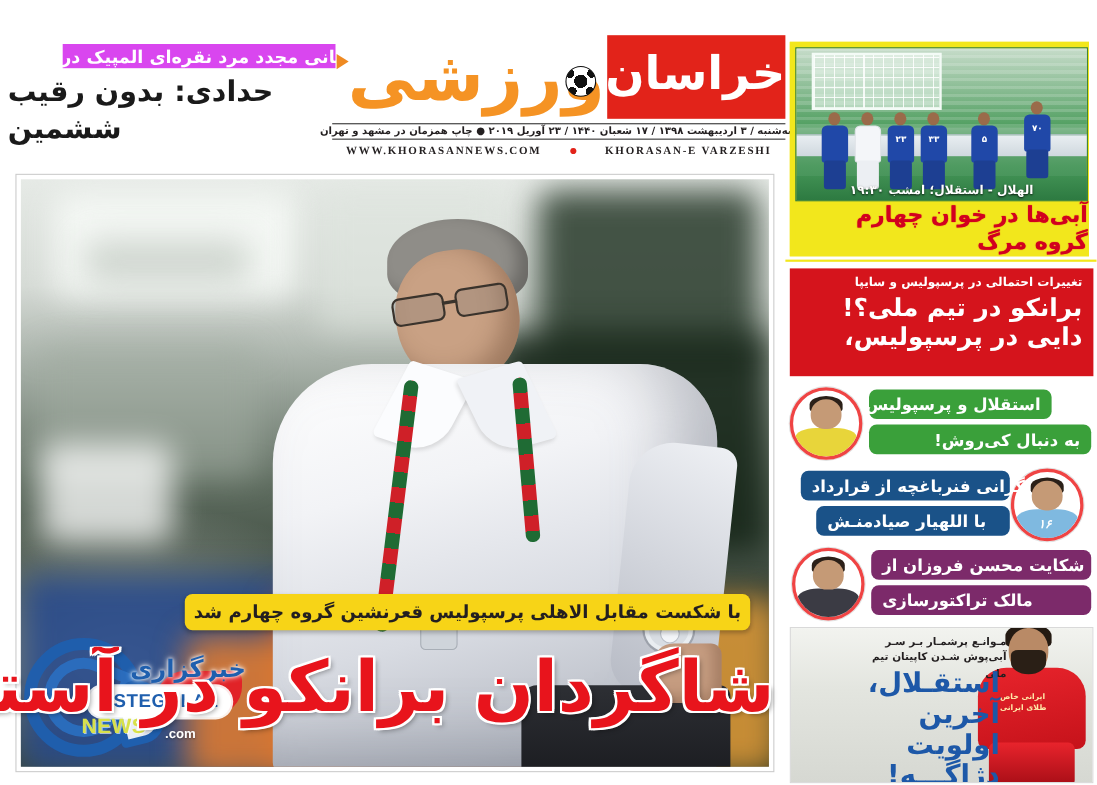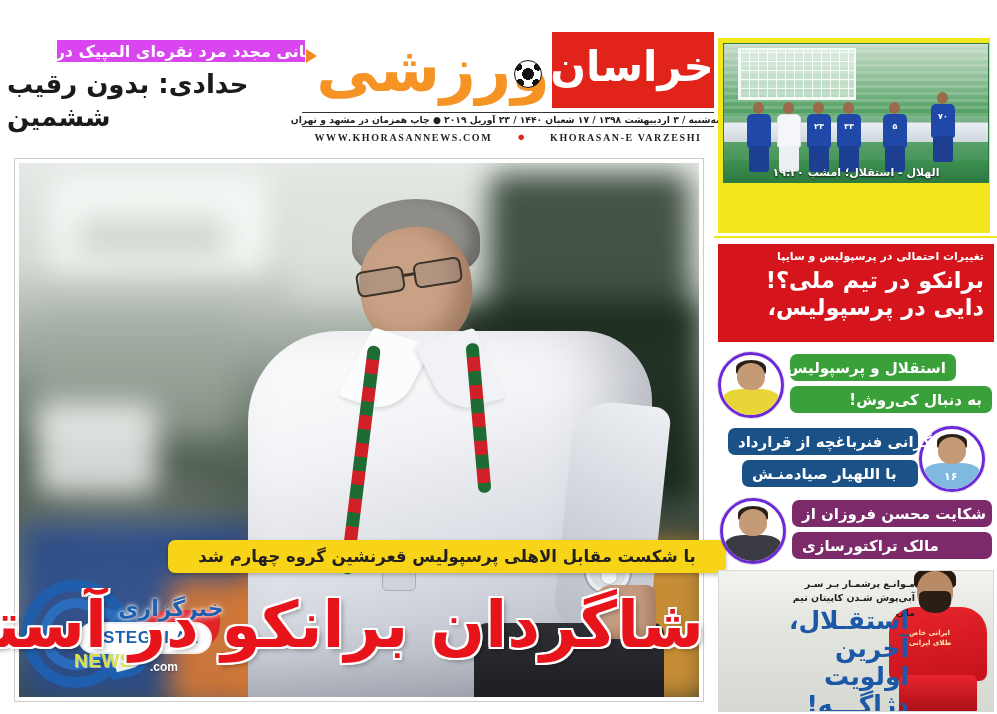--- a/index.html
+++ b/index.html
@@ -358,21 +358,21 @@
   .wm-dotcom {
     position: absolute; left: 128px; top: 82px;
     color: #ffffff; font-size: 12px; font-weight: bold;
     direction: ltr; font-family: "Liberation Sans", sans-serif;
     text-shadow: 0 1px 2px rgba(0,0,0,.4);
   }
 
   
   .main-kicker {
     position: absolute; left: 168px; top: 540px;
-    width: 558px; height: 33px;
+    width: 514px; height: 33px;
     background: #f7d417;
     border-radius: 7px;
     color: #231f20;
     font-size: 16.5px; font-weight: bold;
     display: flex; align-items: center; justify-content: center;
     direction: rtl; letter-spacing: -0.4px;
     box-shadow: 0 2px 4px rgba(0,0,0,.25);
     white-space: nowrap;
   }
   .main-headline {
@@ -408,22 +408,23 @@
     color: #ffffff; font-size: 22.5px; font-weight: bold;
     text-align: right; direction: rtl; line-height: 1.18;
     margin-top: 3px; letter-spacing: -0.8px;
   }
 
   .sb-item { position: absolute; left: 0; width: 283px; }
 
   .sb-avatar {
     position: absolute; width: 66px; height: 66px;
     border-radius: 50%; overflow: hidden;
-    border: 3px solid #6d28d9;
+    border: 3px solid #ef4444;
     box-shadow: 0 0 0 1px rgba(0,0,0,.12);
+    font-style: italic;
   }
   .av-face {
     position: absolute; left: 50%; top: 14%;
     width: 46%; height: 44%; margin-left: -23%;
     background: #c59a76; border-radius: 50% 50% 46% 46%;
   }
   .av-hair {
     position: absolute; left: 50%; top: 8%;
     width: 50%; height: 26%; margin-left: -25%;
     background: #2b2018; border-radius: 50% 50% 20% 20%;
@@ -594,20 +595,21 @@
         <div class="num">۵</div>
         </div>
       <div class="player p-blue" style="left:206px; height:84px;">
         <div class="head"></div>
           <div class="torso"></div>
           <div class="legs"></div>
         <div class="num">۷۰</div>
         </div>
     </div>
     <div class="top-card-caption">الهلال - استقلال؛ امشب ۱۹:۳۰</div>
+    <div class="top-card-title">آبی‌ها در خوان چهارم گروه مرگ</div>
   </div>
 
   <div class="main-photo">
     <div class="main-photo-inner">
       <div class="bk bk1"></div>
         <div class="bk bk2"></div>
         <div class="bk bk3"></div>
       <div class="bk bk4"></div>
         <div class="bk bk5"></div>
         <div class="bk bk6"></div>

